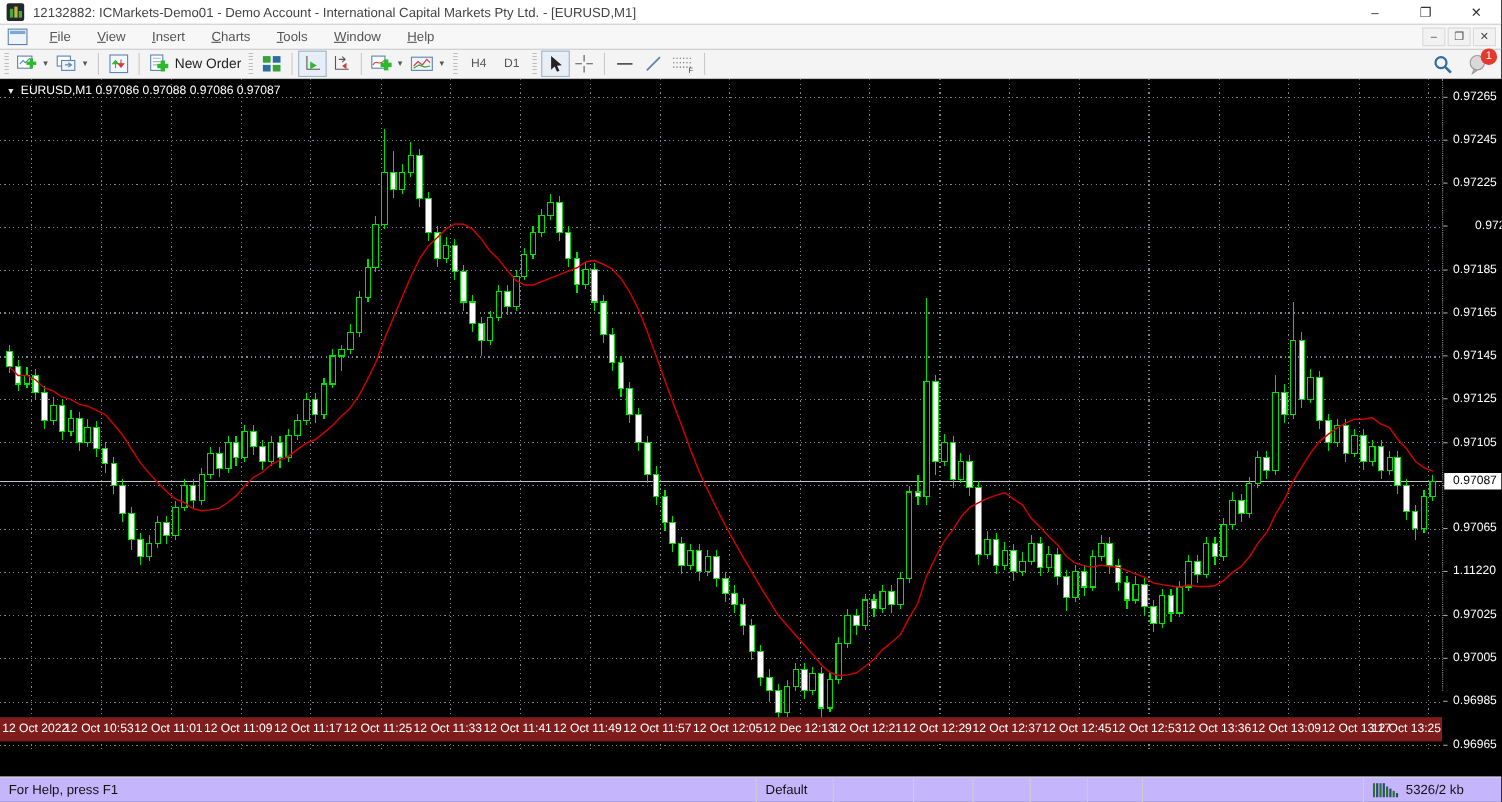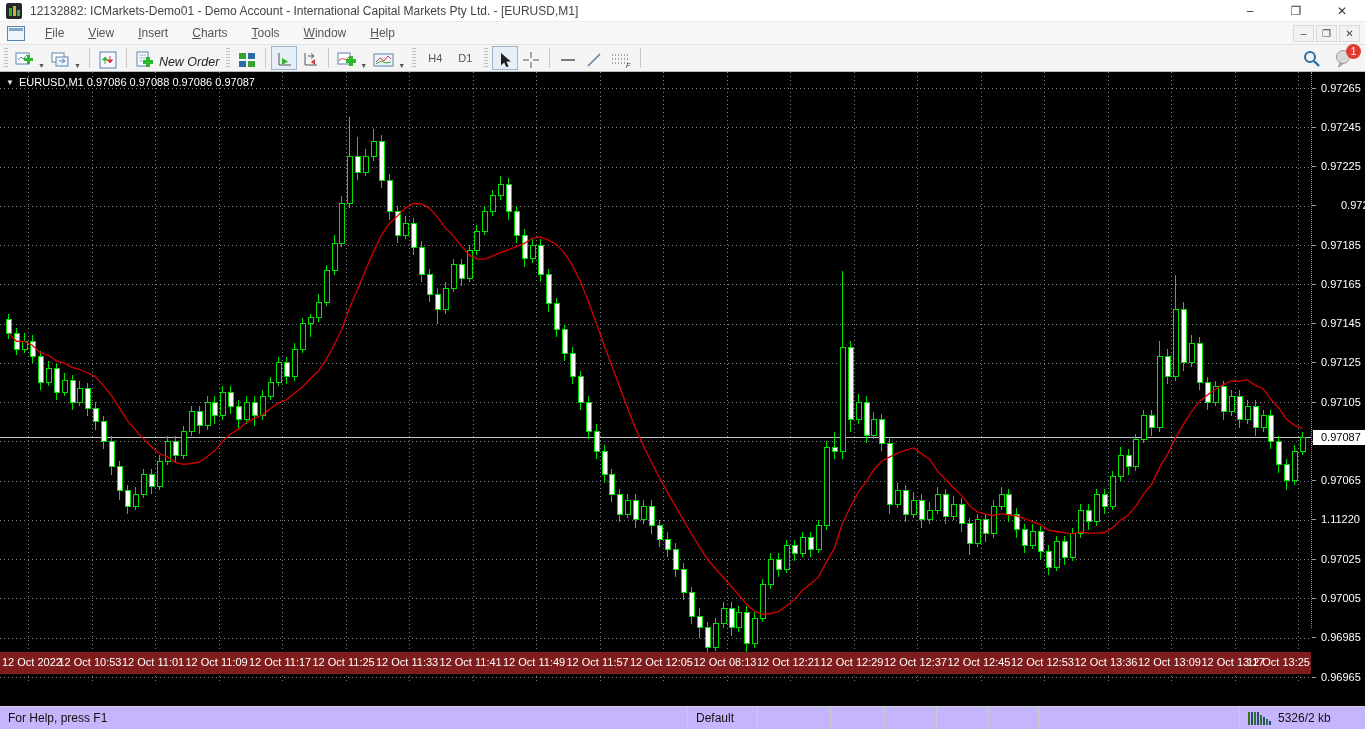--- a/index.html
+++ b/index.html
@@ -32,22 +32,22 @@
   .menu-item u { text-decoration:underline; }
   .mdi-controls { margin-left:auto; display:flex; align-items:center; gap:2px; padding-right:5px; }
   .mdi-btn { width:21px; height:17px; background:#f2f2f2; border:1px solid #d9d9d9;
     display:flex; align-items:center; justify-content:center; font-size:10px; color:#444; }
   
   .toolbar { position:absolute; top:45px; left:0; width:1365px; height:27px;
     background:#f4f4f4; border-bottom:1px solid #b9b9b9; display:flex; align-items:center; }
   .grip { width:4px; height:20px; margin:0 4px;
     background:repeating-linear-gradient(to bottom,#bdbdbd 0 1px,transparent 1px 3px); }
   .tsep { width:1px; height:20px; background:#c9c9c9; margin:0 5px; }
-  .tbtn { height:24px; min-width:26px; padding:0 2px; display:flex; align-items:flex-end;
-    justify-content:center; border:1px solid transparent; cursor:default;font-style:italic; }
+  .tbtn { height:24px; min-width:26px; padding:0 2px; display:flex; align-items:center;
+    justify-content:center; border:1px solid transparent; cursor:default; }
   .tbtn.pressed { background:#e8eef6; border:1px solid #9cb4cc; }
   .caret { font-size:7px; color:#555; margin-left:3px; }
   .tlabel { font-size:12.5px; color:#222; margin-left:5px; white-space:nowrap; }
   .tf-btn { font-size:11px; color:#555; padding:0 8px; height:24px; display:flex;
     align-items:center; cursor:default; }
   .toolbar-right { margin-left:auto; display:flex; align-items:center; gap:14px; padding-right:10px; }
   .notif-wrap { position:relative; width:20px; height:20px; }
   .badge { position:absolute; top:-4px; right:-6px; min-width:15px; height:15px; border-radius:8px;
     background:#e23a2e; color:#fff; font-size:10px; display:flex; align-items:center;
     justify-content:center; padding:0 3px; }
@@ -708,21 +708,21 @@
     <div class="tlab" style="left: 58.5px;">12 Oct 10:53</div>
     <div class="tlab" style="left: 122px;">12 Oct 11:01</div>
     <div class="tlab" style="left: 185.5px;">12 Oct 11:09</div>
     <div class="tlab" style="left: 249px;">12 Oct 11:17</div>
     <div class="tlab" style="left: 312.5px;">12 Oct 11:25</div>
     <div class="tlab" style="left: 376px;">12 Oct 11:33</div>
     <div class="tlab" style="left: 439.5px;">12 Oct 11:41</div>
     <div class="tlab" style="left: 503px;">12 Oct 11:49</div>
     <div class="tlab" style="left: 566.5px;">12 Oct 11:57</div>
     <div class="tlab" style="left: 630px;">12 Oct 12:05</div>
-    <div class="tlab" style="left: 693.5px;">12 Oct 08:13</div>
+    <div class="tlab" style="left: 693.5px;">12 Dec 12:13</div>
     <div class="tlab" style="left: 757px;">12 Oct 12:21</div>
     <div class="tlab" style="left: 820.5px;">12 Oct 12:29</div>
     <div class="tlab" style="left: 884px;">12 Oct 12:37</div>
     <div class="tlab" style="left: 947.5px;">12 Oct 12:45</div>
     <div class="tlab" style="left: 1011px;">12 Oct 12:53</div>
     <div class="tlab" style="left: 1074.5px;">12 Oct 13:36</div>
     <div class="tlab" style="left: 1138px;">12 Oct 13:09</div>
     <div class="tlab" style="left: 1201.5px;">12 Oct 13:17</div>
     <div class="tlab" style="left: 1247px;">12 Oct 13:25</div>
   </div>

